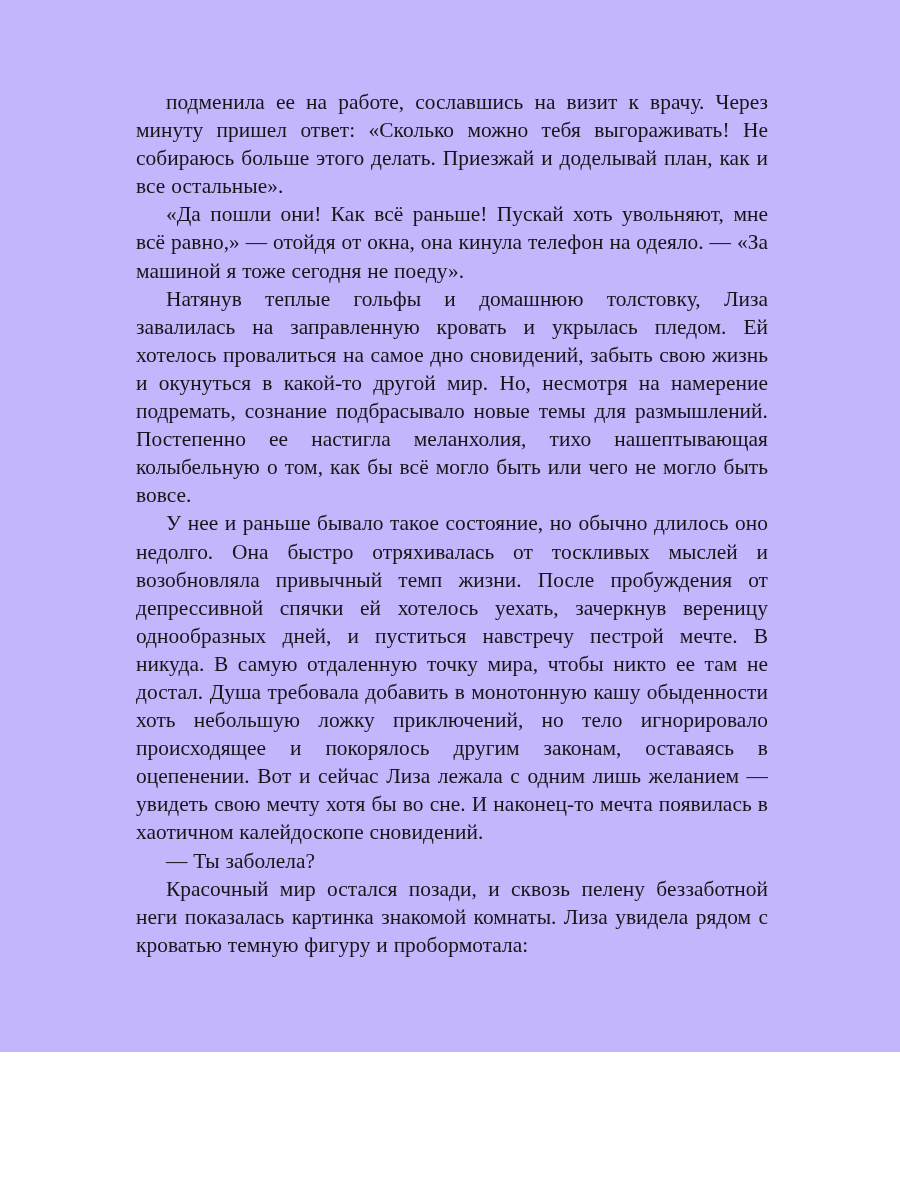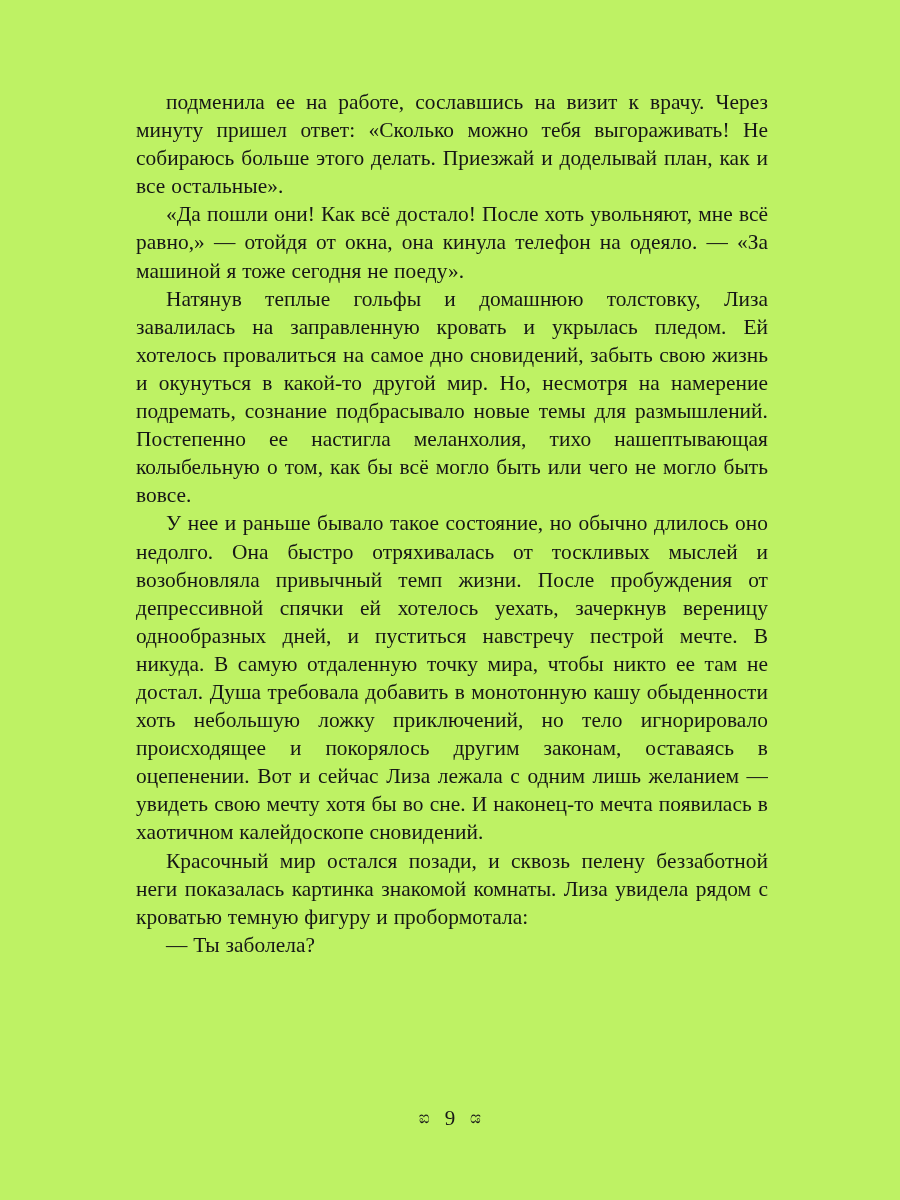--- a/index.html
+++ b/index.html
@@ -5,22 +5,22 @@
 <style>
   html, body {
     margin: 0;
     padding: 0;
     background: #ffffff;
   }
 
   .page {
     position: relative;
     width: 900px;
-    height: 1200px;
-    background: #bef264;
+    height: 1052px;
+    background: #c4b5fd;
     overflow: hidden;
     box-sizing: border-box;
   }
 
   .text-column {
     position: absolute;
     left: 136px;
     top: 88px;
     width: 632px;
   }
@@ -85,25 +85,25 @@
     font-family: "Liberation Serif", "DejaVu Serif", serif;
   }
 </style>
 </head>
 <body>
 
 <div class="page">
 
   <div class="text-column">
     <p class="paragraph">подменила ее на работе, сославшись на визит к врачу. Через минуту пришел ответ: «Сколько можно тебя выгораживать! Не собираюсь больше этого делать. Приезжай и доделывай план, как и все остальные».</p>
-    <p class="paragraph">«Да пошли они! Как всё достало! После хоть увольняют, мне всё равно,» — отойдя от окна, она кинула телефон на одеяло. — «За машиной я тоже сегодня не поеду».</p>
+    <p class="paragraph">«Да пошли они! Как всё раньше! Пускай хоть увольняют, мне всё равно,» — отойдя от окна, она кинула телефон на одеяло. — «За машиной я тоже сегодня не поеду».</p>
     <p class="paragraph">Натянув теплые гольфы и домашнюю толстовку, Лиза завалилась на заправленную кровать и укрылась пледом. Ей хотелось провалиться на самое дно сновидений, забыть свою жизнь и окунуться в какой-то другой мир. Но, несмотря на намерение подремать, сознание подбрасывало новые темы для размышлений. Постепенно ее настигла меланхолия, тихо нашептывающая колыбельную о том, как бы всё могло быть или чего не могло быть вовсе.</p>
     <p class="paragraph">У нее и раньше бывало такое состояние, но обычно длилось оно недолго. Она быстро отряхивалась от тоскливых мыслей и возобновляла привычный темп жизни. После пробуждения от депрессивной спячки ей хотелось уехать, зачеркнув вереницу однообразных дней, и пуститься навстречу пестрой мечте. В никуда. В самую отдаленную точку мира, чтобы никто ее там не достал. Душа требовала добавить в монотонную кашу обыденности хоть небольшую ложку приключений, но тело игнорировало происходящее и покорялось другим законам, оставаясь в оцепенении. Вот и сейчас Лиза лежала с одним лишь желанием — увидеть свою мечту хотя бы во сне. И наконец-то мечта появилась в хаотичном калейдоскопе сновидений.</p>
+    <p class="paragraph">— Ты заболела?</p>
     <p class="paragraph">Красочный мир остался позади, и сквозь пелену беззаботной неги показалась картинка знакомой комнаты. Лиза увидела рядом с кроватью темную фигуру и пробормотала:</p>
-    <p class="paragraph">— Ты заболела?</p>
   </div>
 
   <div class="footer">
     <span class="footer-inner">
       <span class="ornament left">ಐ</span>
       <span class="page-number">9</span>
       <span class="ornament right">ಐ</span>
     </span>
   </div>
 

